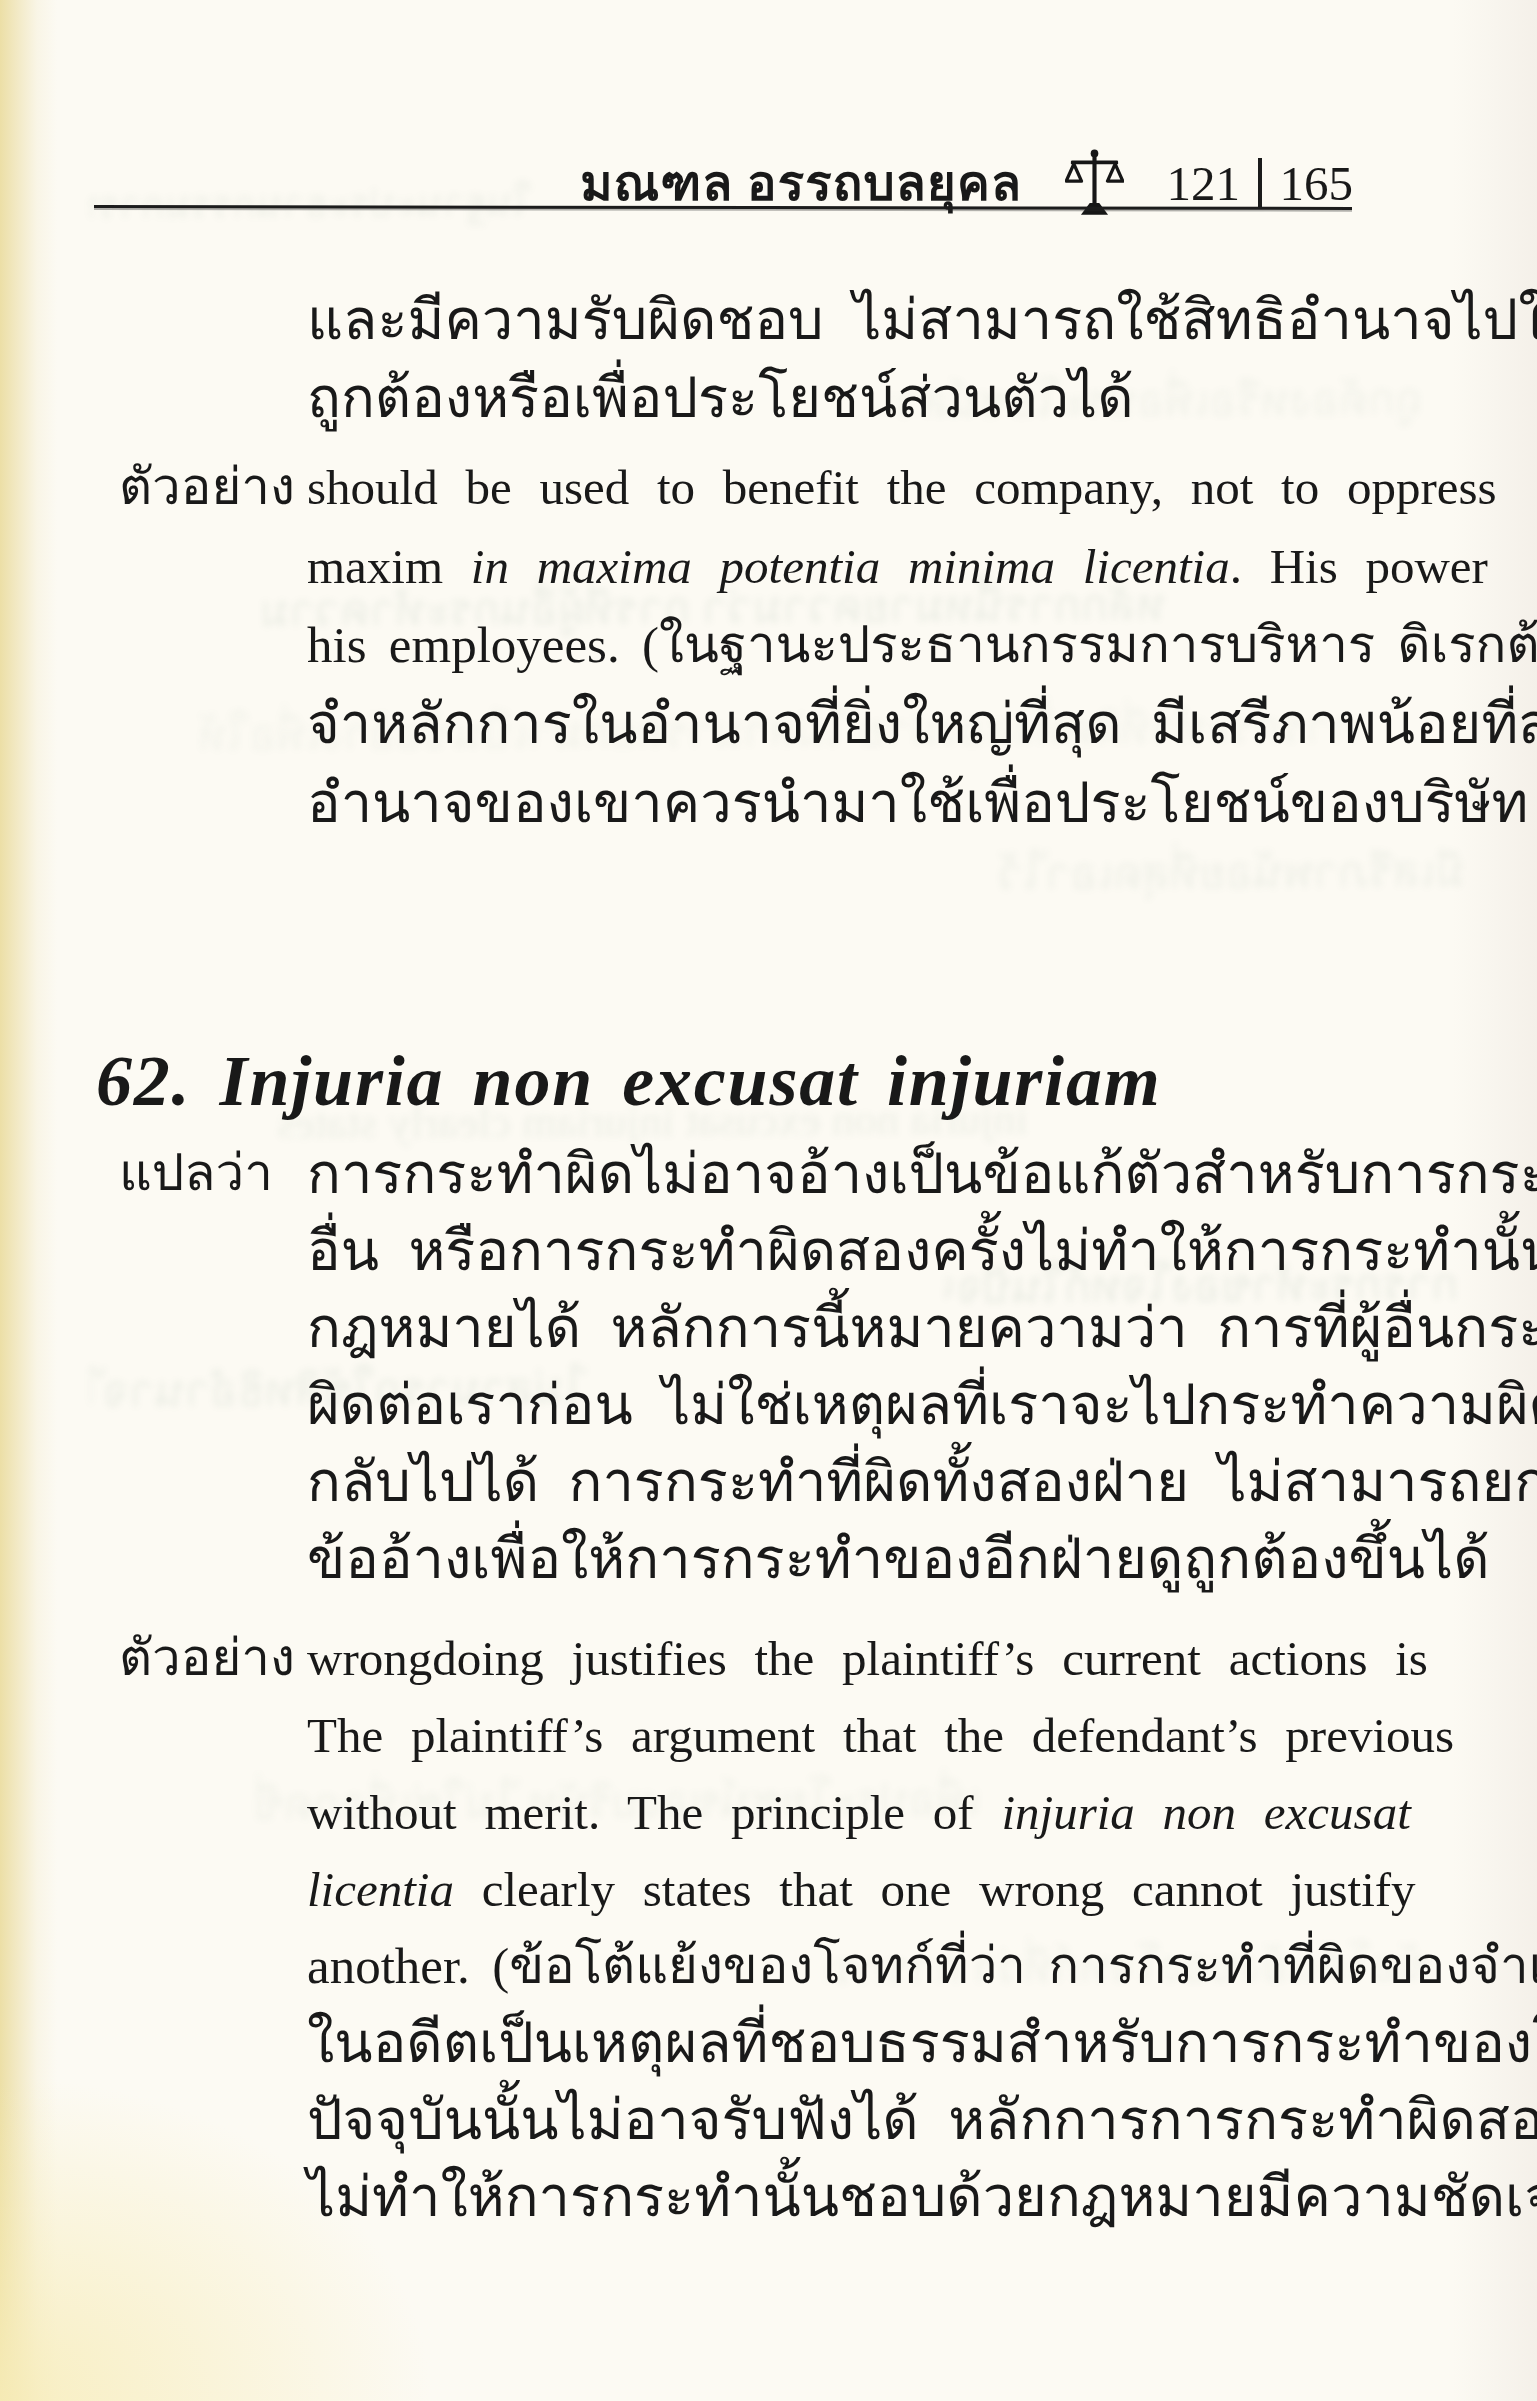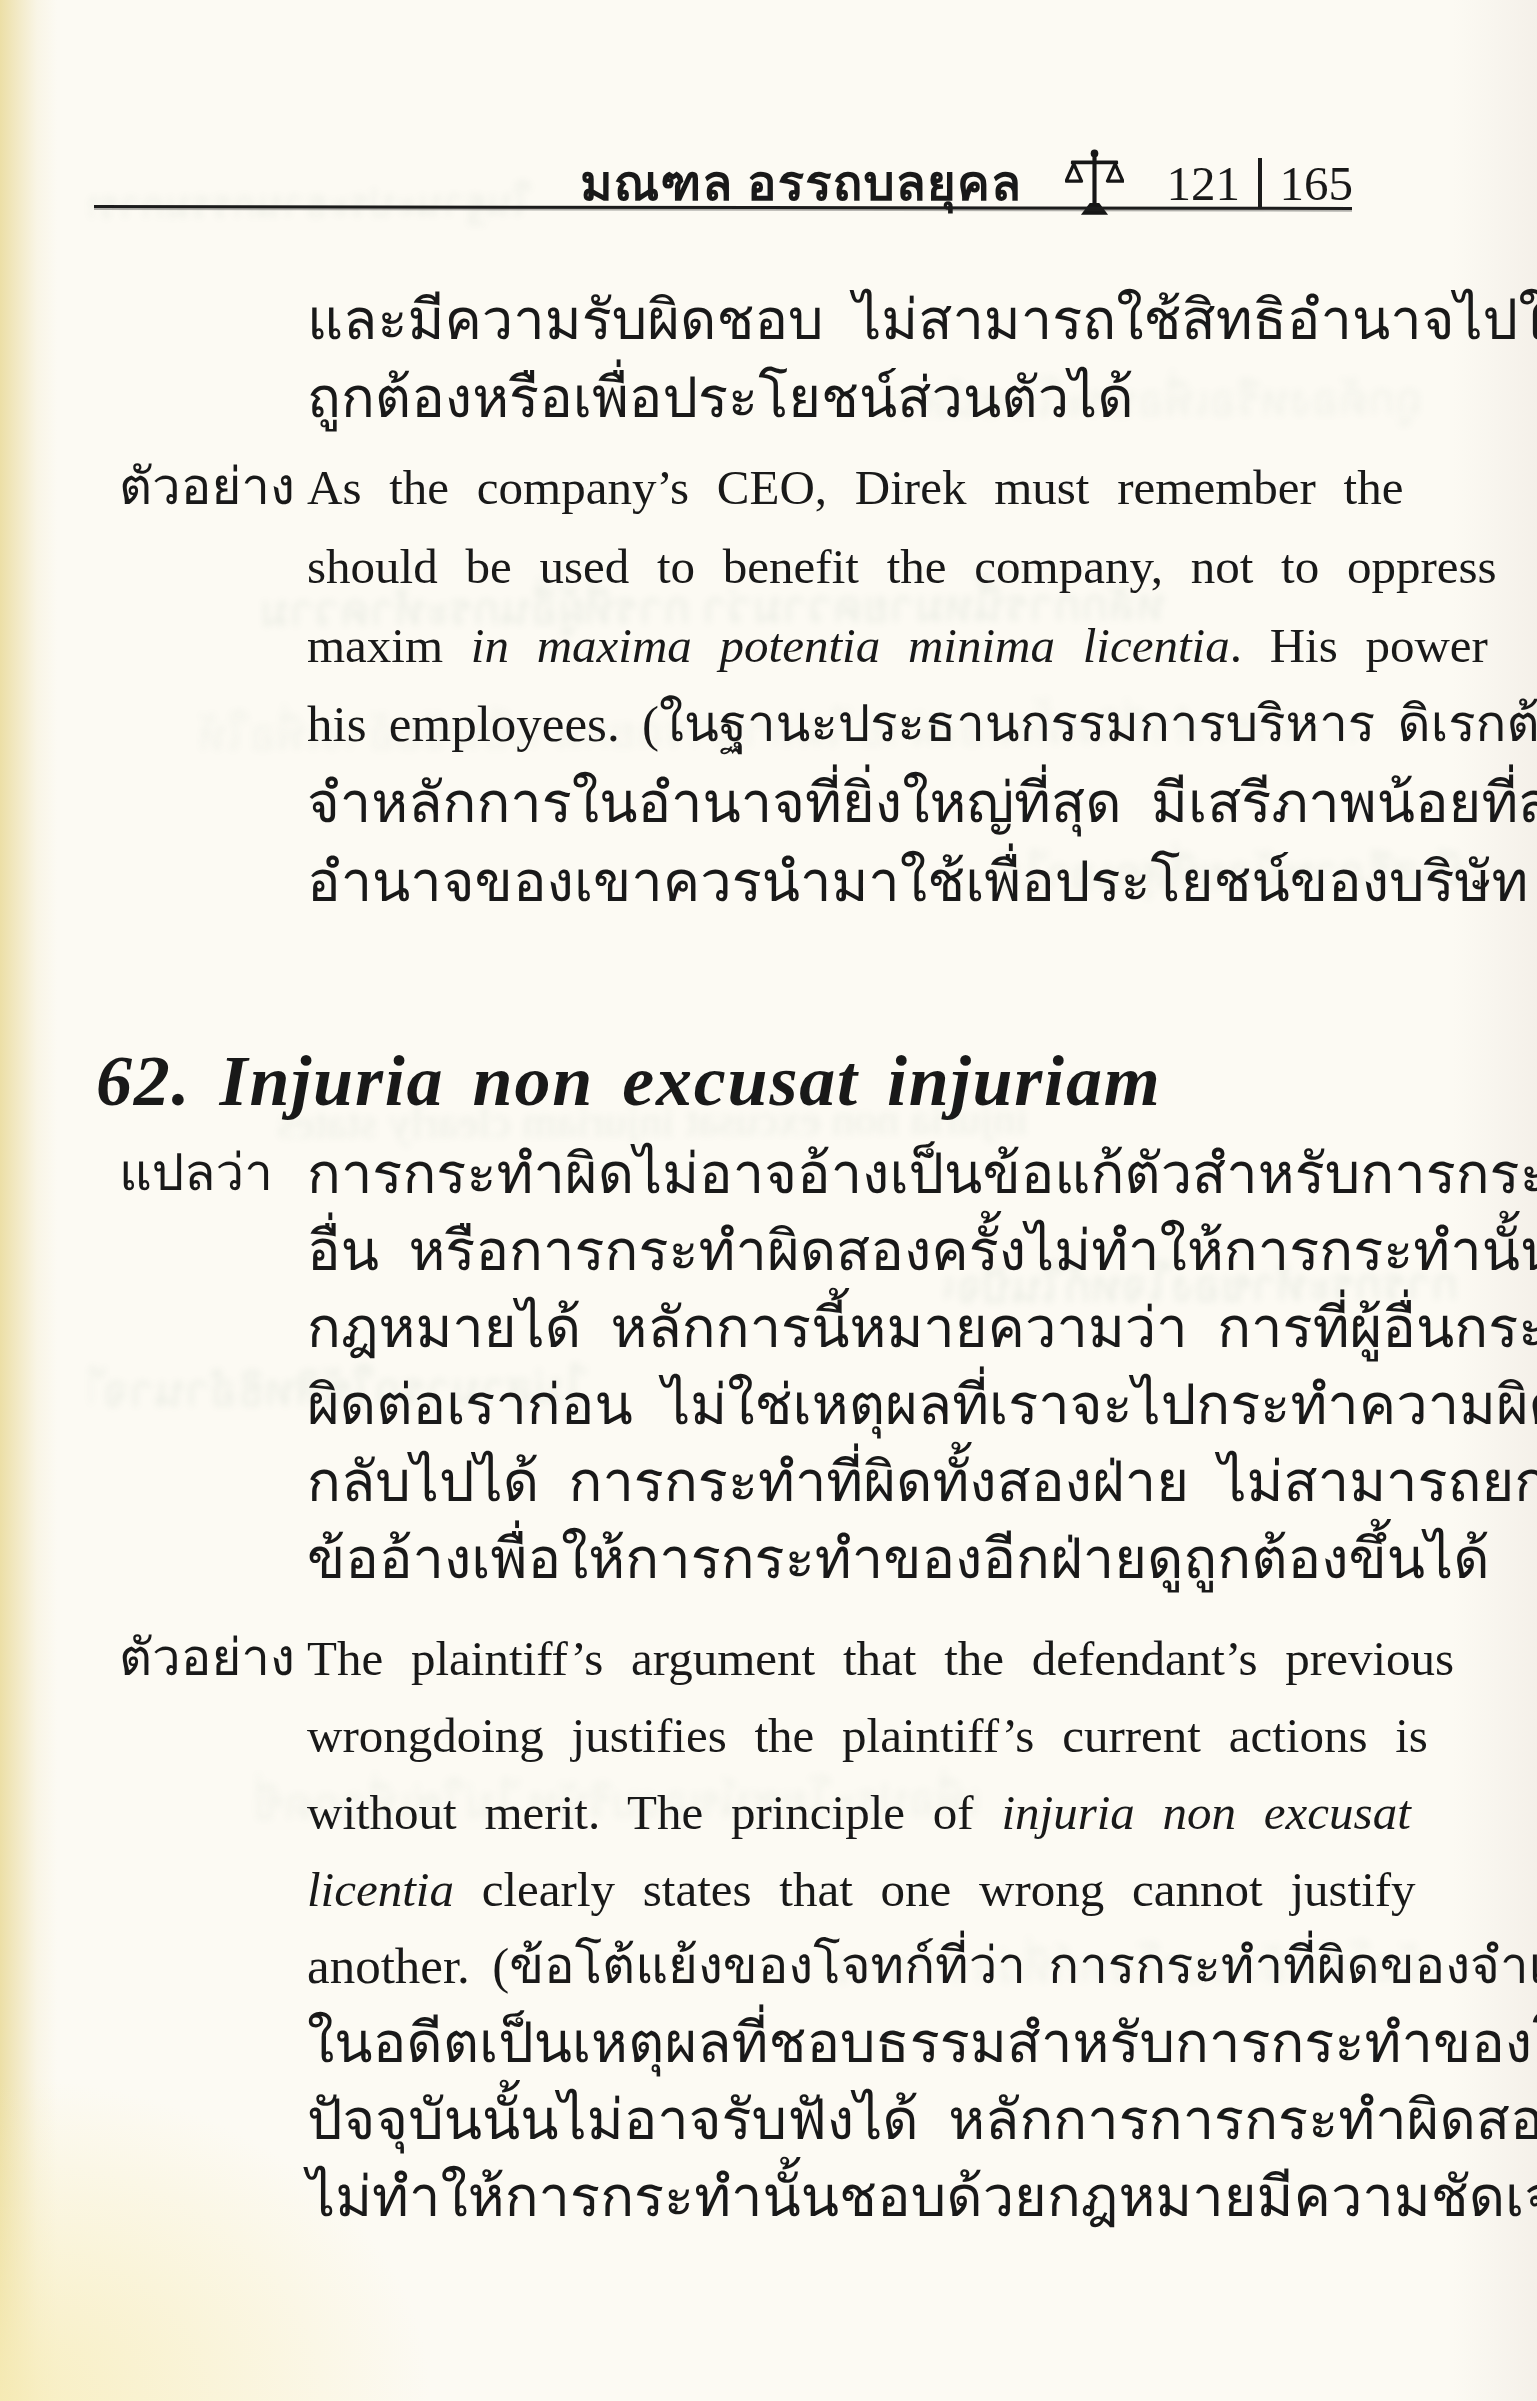--- a/index.html
+++ b/index.html
@@ -106,21 +106,20 @@
   </div>
   <div class="header-rule"></div>
 
   <div class="para lh130" id="para-a">
     <div class="line th">และมีความรับผิดชอบ ไม่สามารถใช้สิทธิอำนาจไปในทางที่ไม่</div>
     <div class="line th">ถูกต้องหรือเพื่อประโยชน์ส่วนตัวได้</div>
   </div>
 
   <div class="label" id="label-example-1">ตัวอย่าง</div>
   <div class="para lh132" id="example-1">
-    <div class="line en">As the company’s CEO, Direk must remember the</div>
     <div class="line en">should be used to benefit the company, not to oppress</div>
     <div class="line en"><span>maxim </span><span class="it">in maxima potentia minima licentia</span><span>. His power</span></div>
     <div class="line mix">his employees. (ในฐานะประธานกรรมการบริหาร ดิเรกต้อง</div>
     <div class="line th">จำหลักการในอำนาจที่ยิ่งใหญ่ที่สุด มีเสรีภาพน้อยที่สุดเอาไว้</div>
     <div class="line th">อำนาจของเขาควรนำมาใช้เพื่อประโยชน์ของบริษัท ไม่ใช่</div>
   </div>
 
   <div class="section-heading">62. Injuria non excusat injuriam</div>
 
   <div class="label" id="label-translation">แปลว่า</div>
@@ -128,22 +127,22 @@
     <div class="line th">การกระทำผิดไม่อาจอ้างเป็นข้อแก้ตัวสำหรับการกระทำผิด</div>
     <div class="line th">อื่น หรือการกระทำผิดสองครั้งไม่ทำให้การกระทำนั้นชอบด้วย</div>
     <div class="line th">กฎหมายได้ หลักการนี้หมายความว่า การที่ผู้อื่นกระทำความ</div>
     <div class="line th">ผิดต่อเราก่อน ไม่ใช่เหตุผลที่เราจะไปกระทำความผิดตอบโต้</div>
     <div class="line th">กลับไปได้ การกระทำที่ผิดทั้งสองฝ่าย ไม่สามารถยกมาเป็น</div>
     <div class="line th">ข้ออ้างเพื่อให้การกระทำของอีกฝ่ายดูถูกต้องขึ้นได้</div>
   </div>
 
   <div class="label" id="label-example-2">ตัวอย่าง</div>
   <div class="para lh128" id="example-2">
+    <div class="line en">wrongdoing justifies the plaintiff’s current actions is</div>
     <div class="line en">The plaintiff’s argument that the defendant’s previous</div>
-    <div class="line en">wrongdoing justifies the plaintiff’s current actions is</div>
     <div class="line en"><span>without merit. The principle of </span><span class="it">injuria non excusat</span></div>
     <div class="line en"><span class="it">licentia</span><span> clearly states that one wrong cannot justify</span></div>
     <div class="line mix">another. (ข้อโต้แย้งของโจทก์ที่ว่า การกระทำที่ผิดของจำเลย</div>
     <div class="line th">ในอดีตเป็นเหตุผลที่ชอบธรรมสำหรับการกระทำของโจทก์ใน</div>
     <div class="line th">ปัจจุบันนั้นไม่อาจรับฟังได้ หลักการการกระทำผิดสองครั้ง</div>
     <div class="line th">ไม่ทำให้การกระทำนั้นชอบด้วยกฎหมายมีความชัดเจนว่า</div>
   </div>
 
 </div>
 

